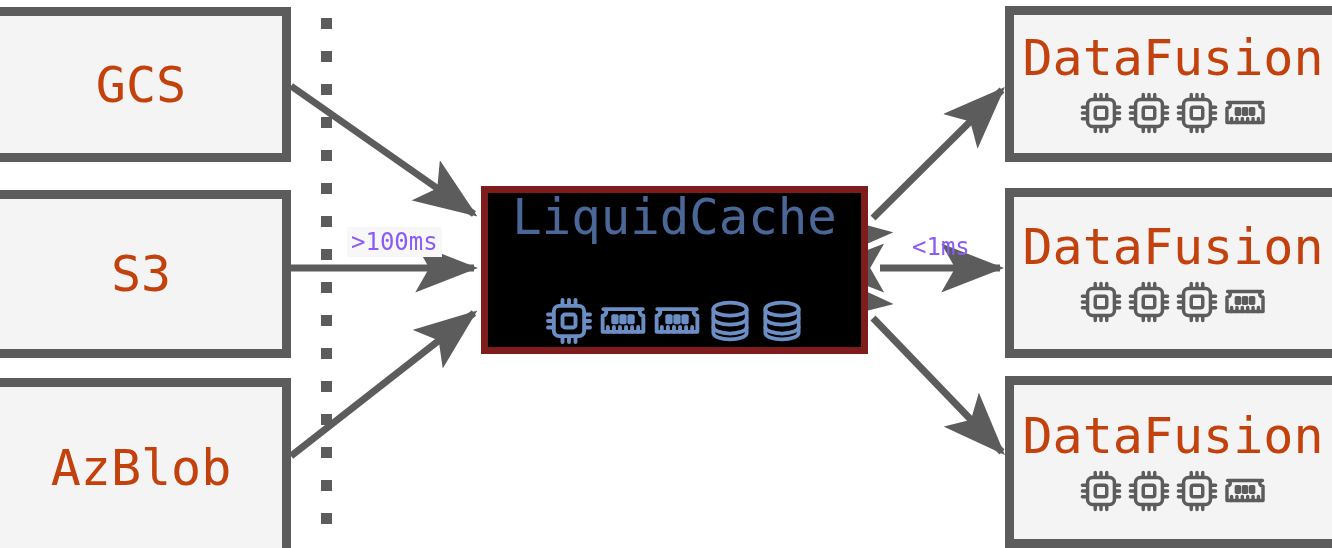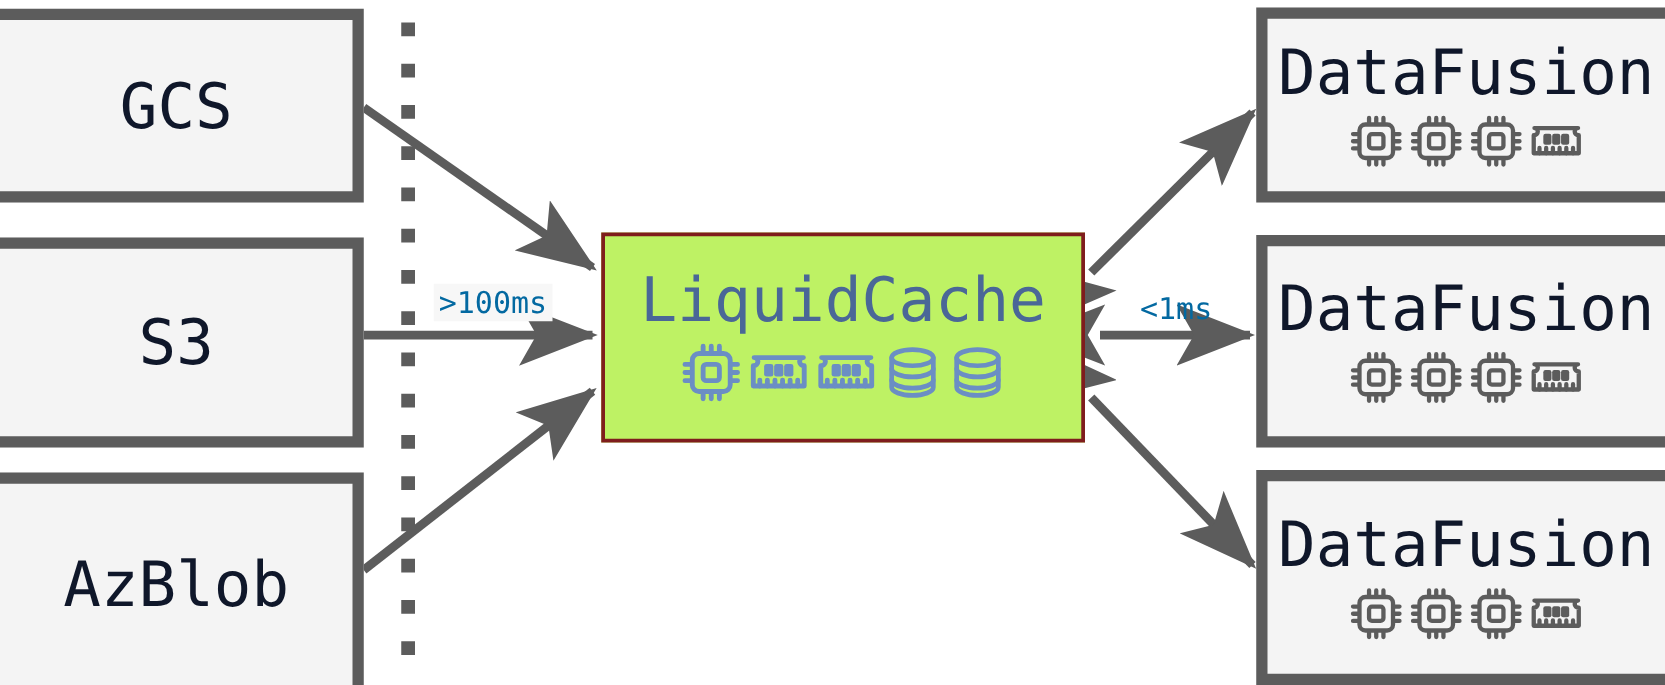--- a/index.html
+++ b/index.html
@@ -34,48 +34,49 @@
   }
   .node-source {
     border: 9px solid #5c5c5c;
     background: #f4f4f4;
   }
   .node-compute {
     border: 9px solid #5c5c5c;
     background: #f4f4f4;
   }
   .node-cache {
-    border: 3px solid #7f1d1d;
-    background: #bef264;
+    border: 7px solid #7f1d1d;
+    background: #000000;
+    justify-content: space-between;
   }
   .node-label {
     font-size: 50px;
     line-height: 1.0;
     letter-spacing: 0px;
-    color: #0f172a;
+    color: #c2410c;
     white-space: nowrap;
     font-family: "DejaVu Sans Mono", "Liberation Mono", monospace;
   }
   .node-cache .node-label {
     color: #4a6797;
     font-size: 49px;
   }
   .icon-row {
     display: flex;
     flex-direction: row;
     align-items: center;
     justify-content: center;
     gap: 2px;
     margin-top: 7px;
   }
   .icon-row svg { display: block; }
   .edge-label {
     position: absolute;
     font-size: 24px;
-    color: #0369a1;
+    color: #8b5cf6;
     background: #f7f7f7;
     padding: 1px 4px;
     white-space: nowrap;
     font-family: "DejaVu Sans Mono", "Liberation Mono", monospace;
   }
   .divider-dots {
     position: absolute;
     top: 0;
     height: 548px;
     width: 11px;

